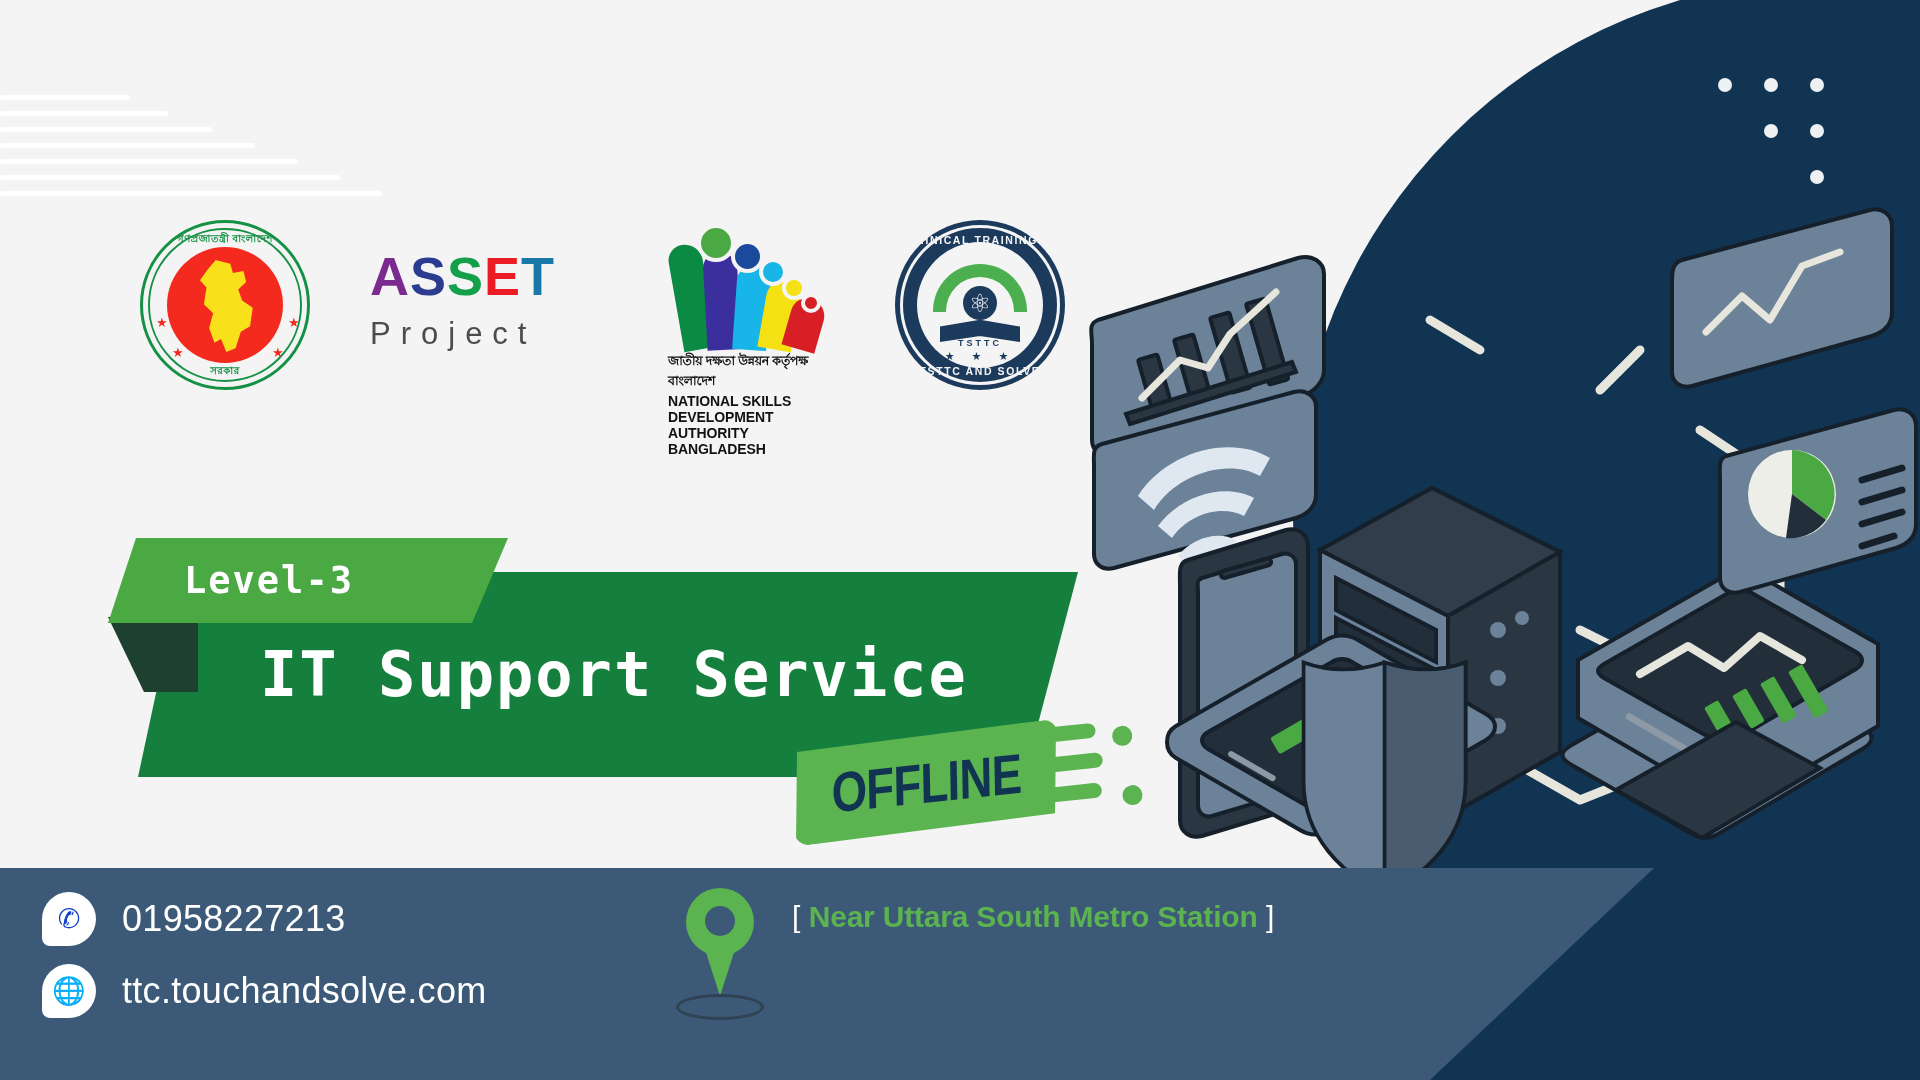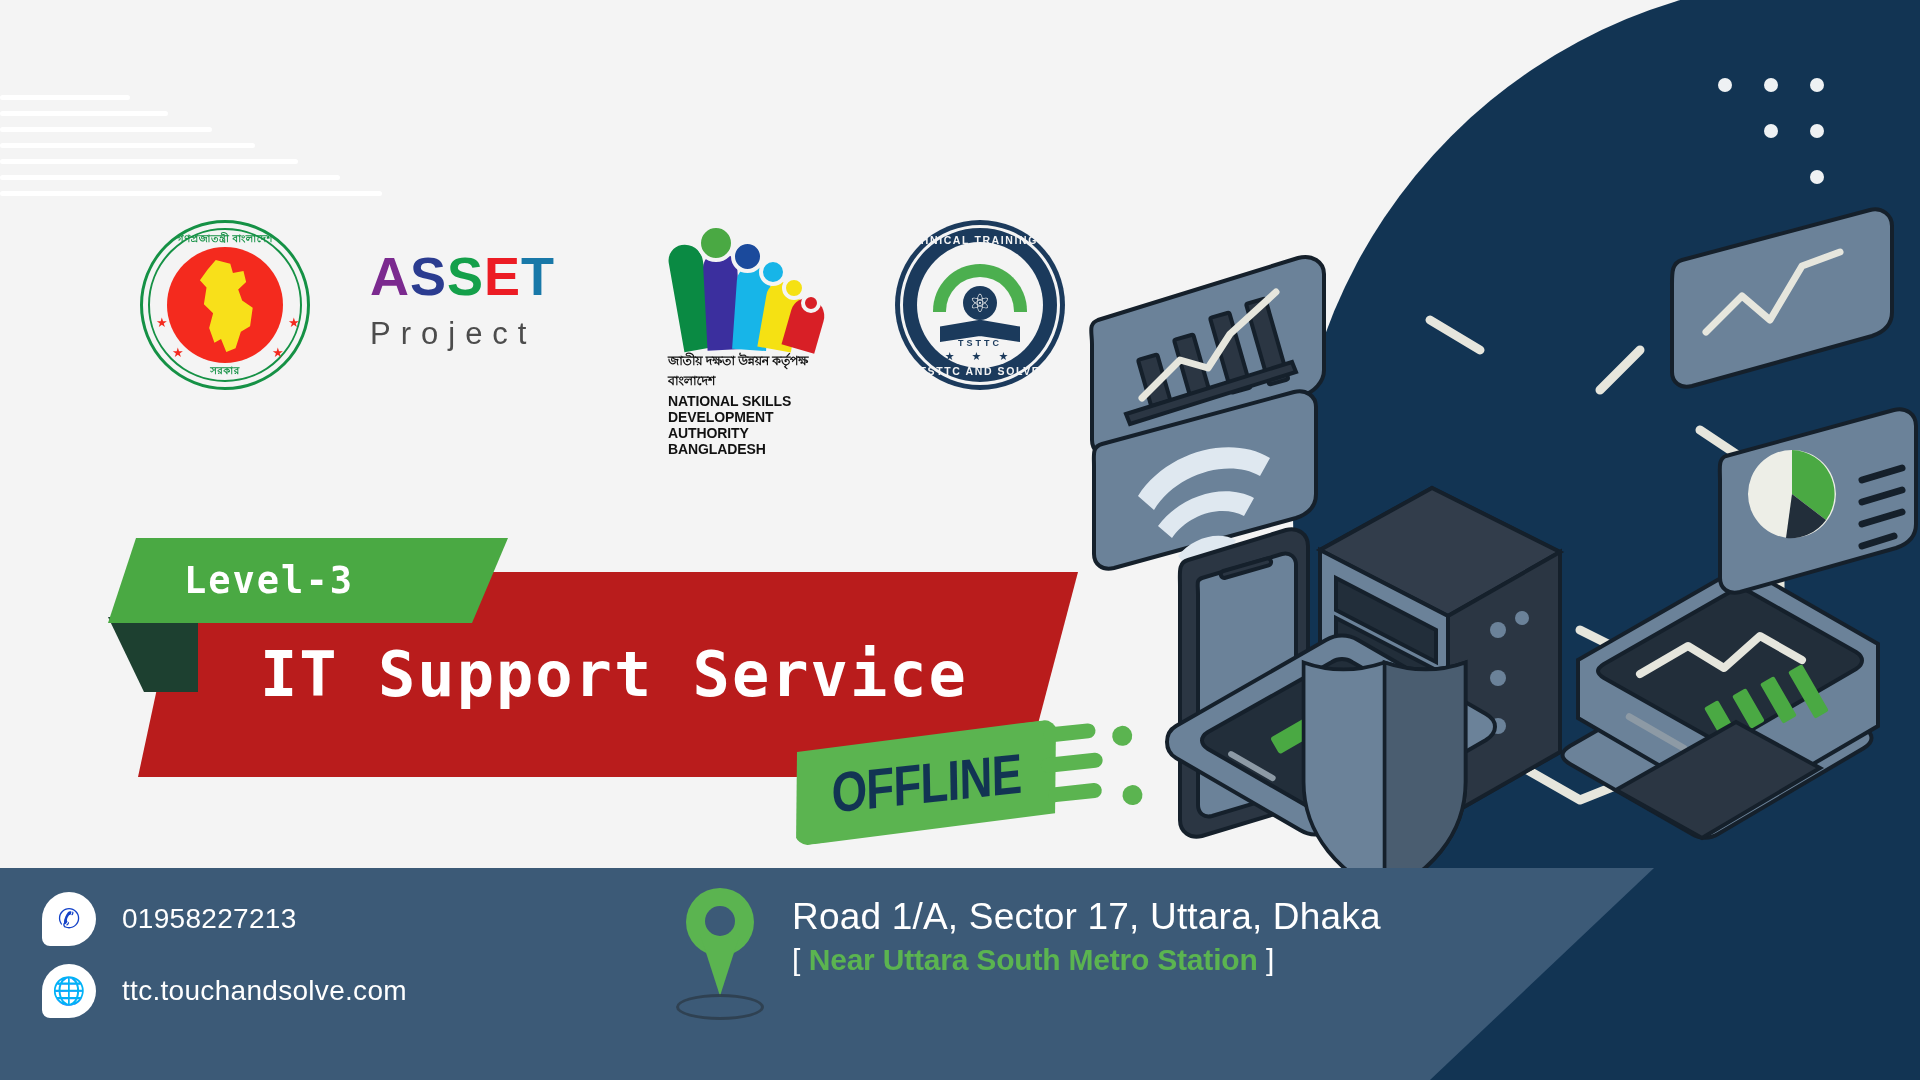--- a/index.html
+++ b/index.html
@@ -101,21 +101,21 @@
     display:flex; align-items:center;
   }
   .level-text{
     margin-left:76px; color:#ffffff; font-size:37px; font-weight:bold;
     font-family:"DejaVu Sans Mono", monospace; letter-spacing:2px;
   }
 
   
   .title-bar{
     position:absolute; left:138px; top:572px; width:940px; height:205px;
-    background:#b91c1c;
+    background:#15803d;
     clip-path:polygon(44px 0, 100% 0, calc(100% - 54px) 100%, 0 100%);
     display:flex; align-items:center;
   }
   .title-text{
     margin-left:122px; color:#ffffff; font-size:62px; font-weight:bold;
     font-family:"DejaVu Sans Mono", monospace; letter-spacing:2px;
   }
 
   
   .offline-wrap{ position:absolute; left:790px; top:710px; width:360px; height:140px; transform:rotate(-6deg); }
@@ -149,21 +149,21 @@
   }
   .footer-inner{ position:relative; height:100%; }
 
   .contact{ position:absolute; left:42px; top:24px; }
   .c-row{ display:flex; align-items:center; margin-bottom:18px; }
   .bubble{
     width:54px; height:54px; background:#ffffff; border-radius:50% 50% 50% 8px;
     display:flex; align-items:center; justify-content:center;
     color:#1342c8; font-size:27px; line-height:1; flex:none;
   }
-  .c-text{ margin-left:26px; color:#ffffff; font-size:28px; font-weight:400; letter-spacing:.3px;}
+  .c-text{ margin-left:26px; color:#ffffff; font-size:36px; font-weight:400; letter-spacing:.3px;}
 
   .address{ position:absolute; left:672px; top:14px; }
   .addr-flex{ display:flex; align-items:flex-start; }
   .pin{ position:relative; width:96px; height:150px; flex:none; margin-right:24px; }
   .pin .body{
     position:absolute; left:14px; top:6px; width:68px; height:68px; border-radius:50% 50% 50% 50%;
     background:#5bb450;
   }
   .pin .tip{
     position:absolute; left:28px; top:52px; width:40px; height:62px; background:#5bb450;
@@ -413,21 +413,20 @@
 
       <div class="address">
         <div class="addr-flex">
           <div class="pin">
             <div class="body"></div>
               <div class="tip"></div>
               <div class="hole"></div>
               <div class="shadow"></div>
           </div>
           <div class="addr-lines">
-            <div class="l">Road 1/A, Sector 17, Uttara, Dhaka</div>
             <div class="metro">
               <span>[</span>
               <b>Near Uttara South Metro Station</b>
               <span>]</span>
             </div>
           </div>
         </div>
       </div>
 
     </div>

